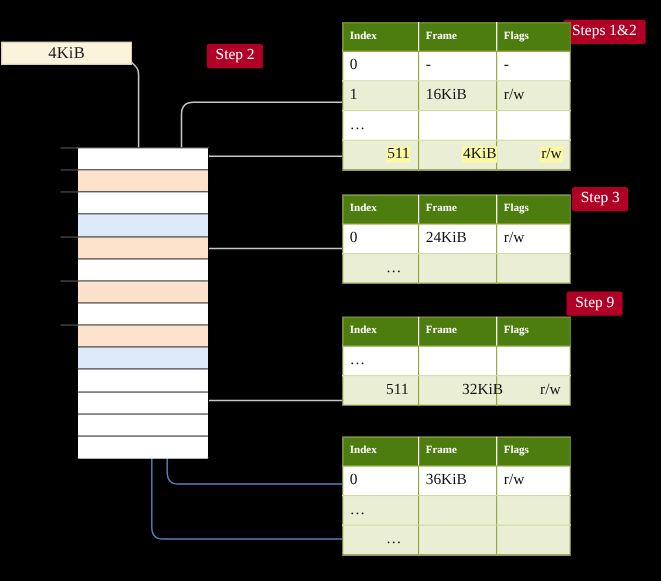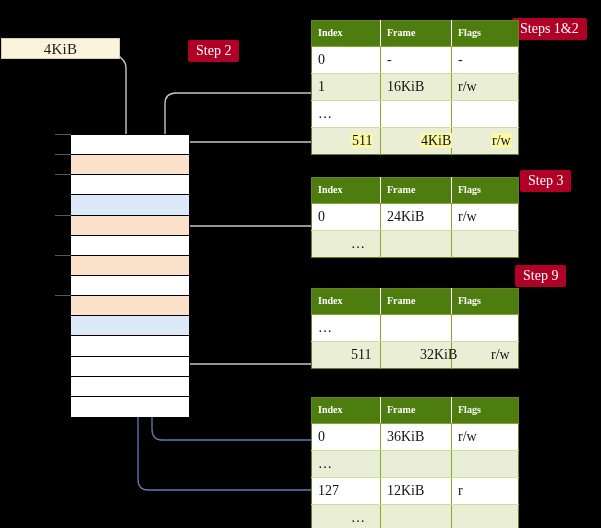--- a/index.html
+++ b/index.html
@@ -278,25 +278,20 @@
           <tr class="odd">
             <td>0</td>
             <td>36KiB</td>
             <td>r/w</td>
           </tr>
           <tr class="even">
             <td>…</td>
             <td></td>
             <td></td>
           </tr>
-          <tr class="odd">
-            <td>127</td>
-            <td>12KiB</td>
-            <td>r</td>
-          </tr>
           <tr class="even">
             <td>…</td>
             <td></td>
             <td></td>
           </tr>
         </tbody>
       </table>
     </div>
 
 <div class="mem-tick" style="left: 55px; top: 134px; width: 16px;"></div>

